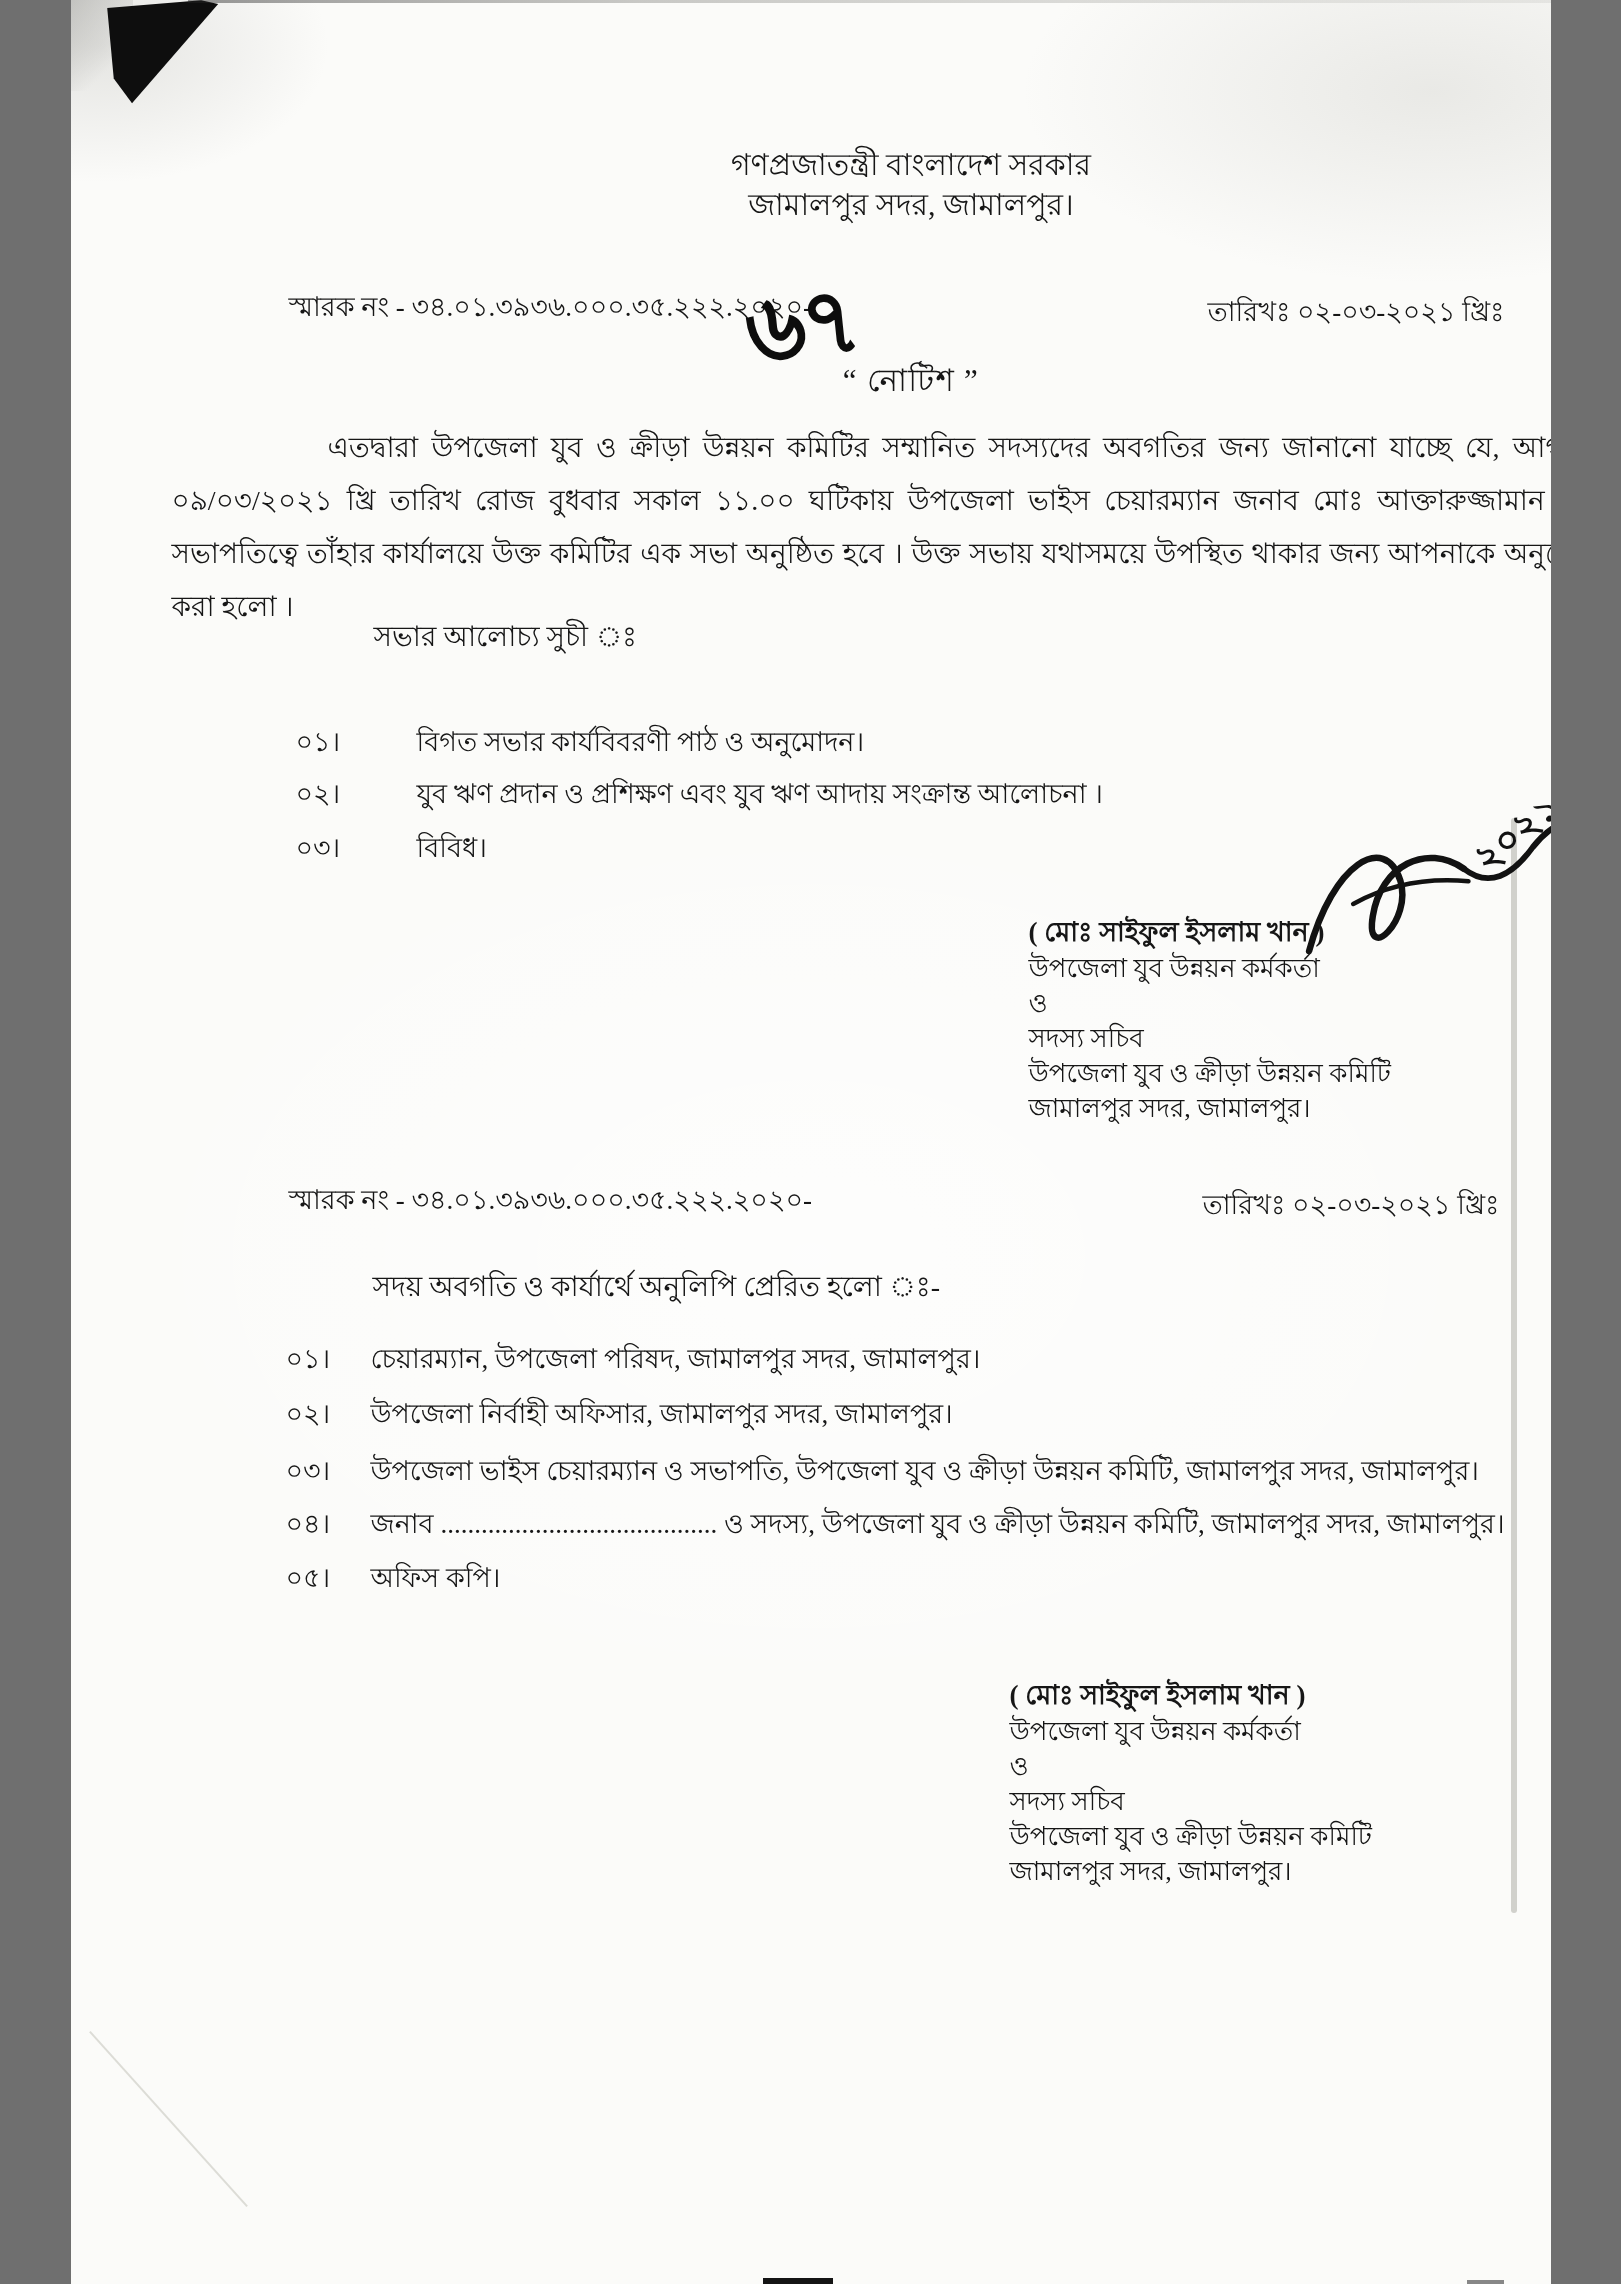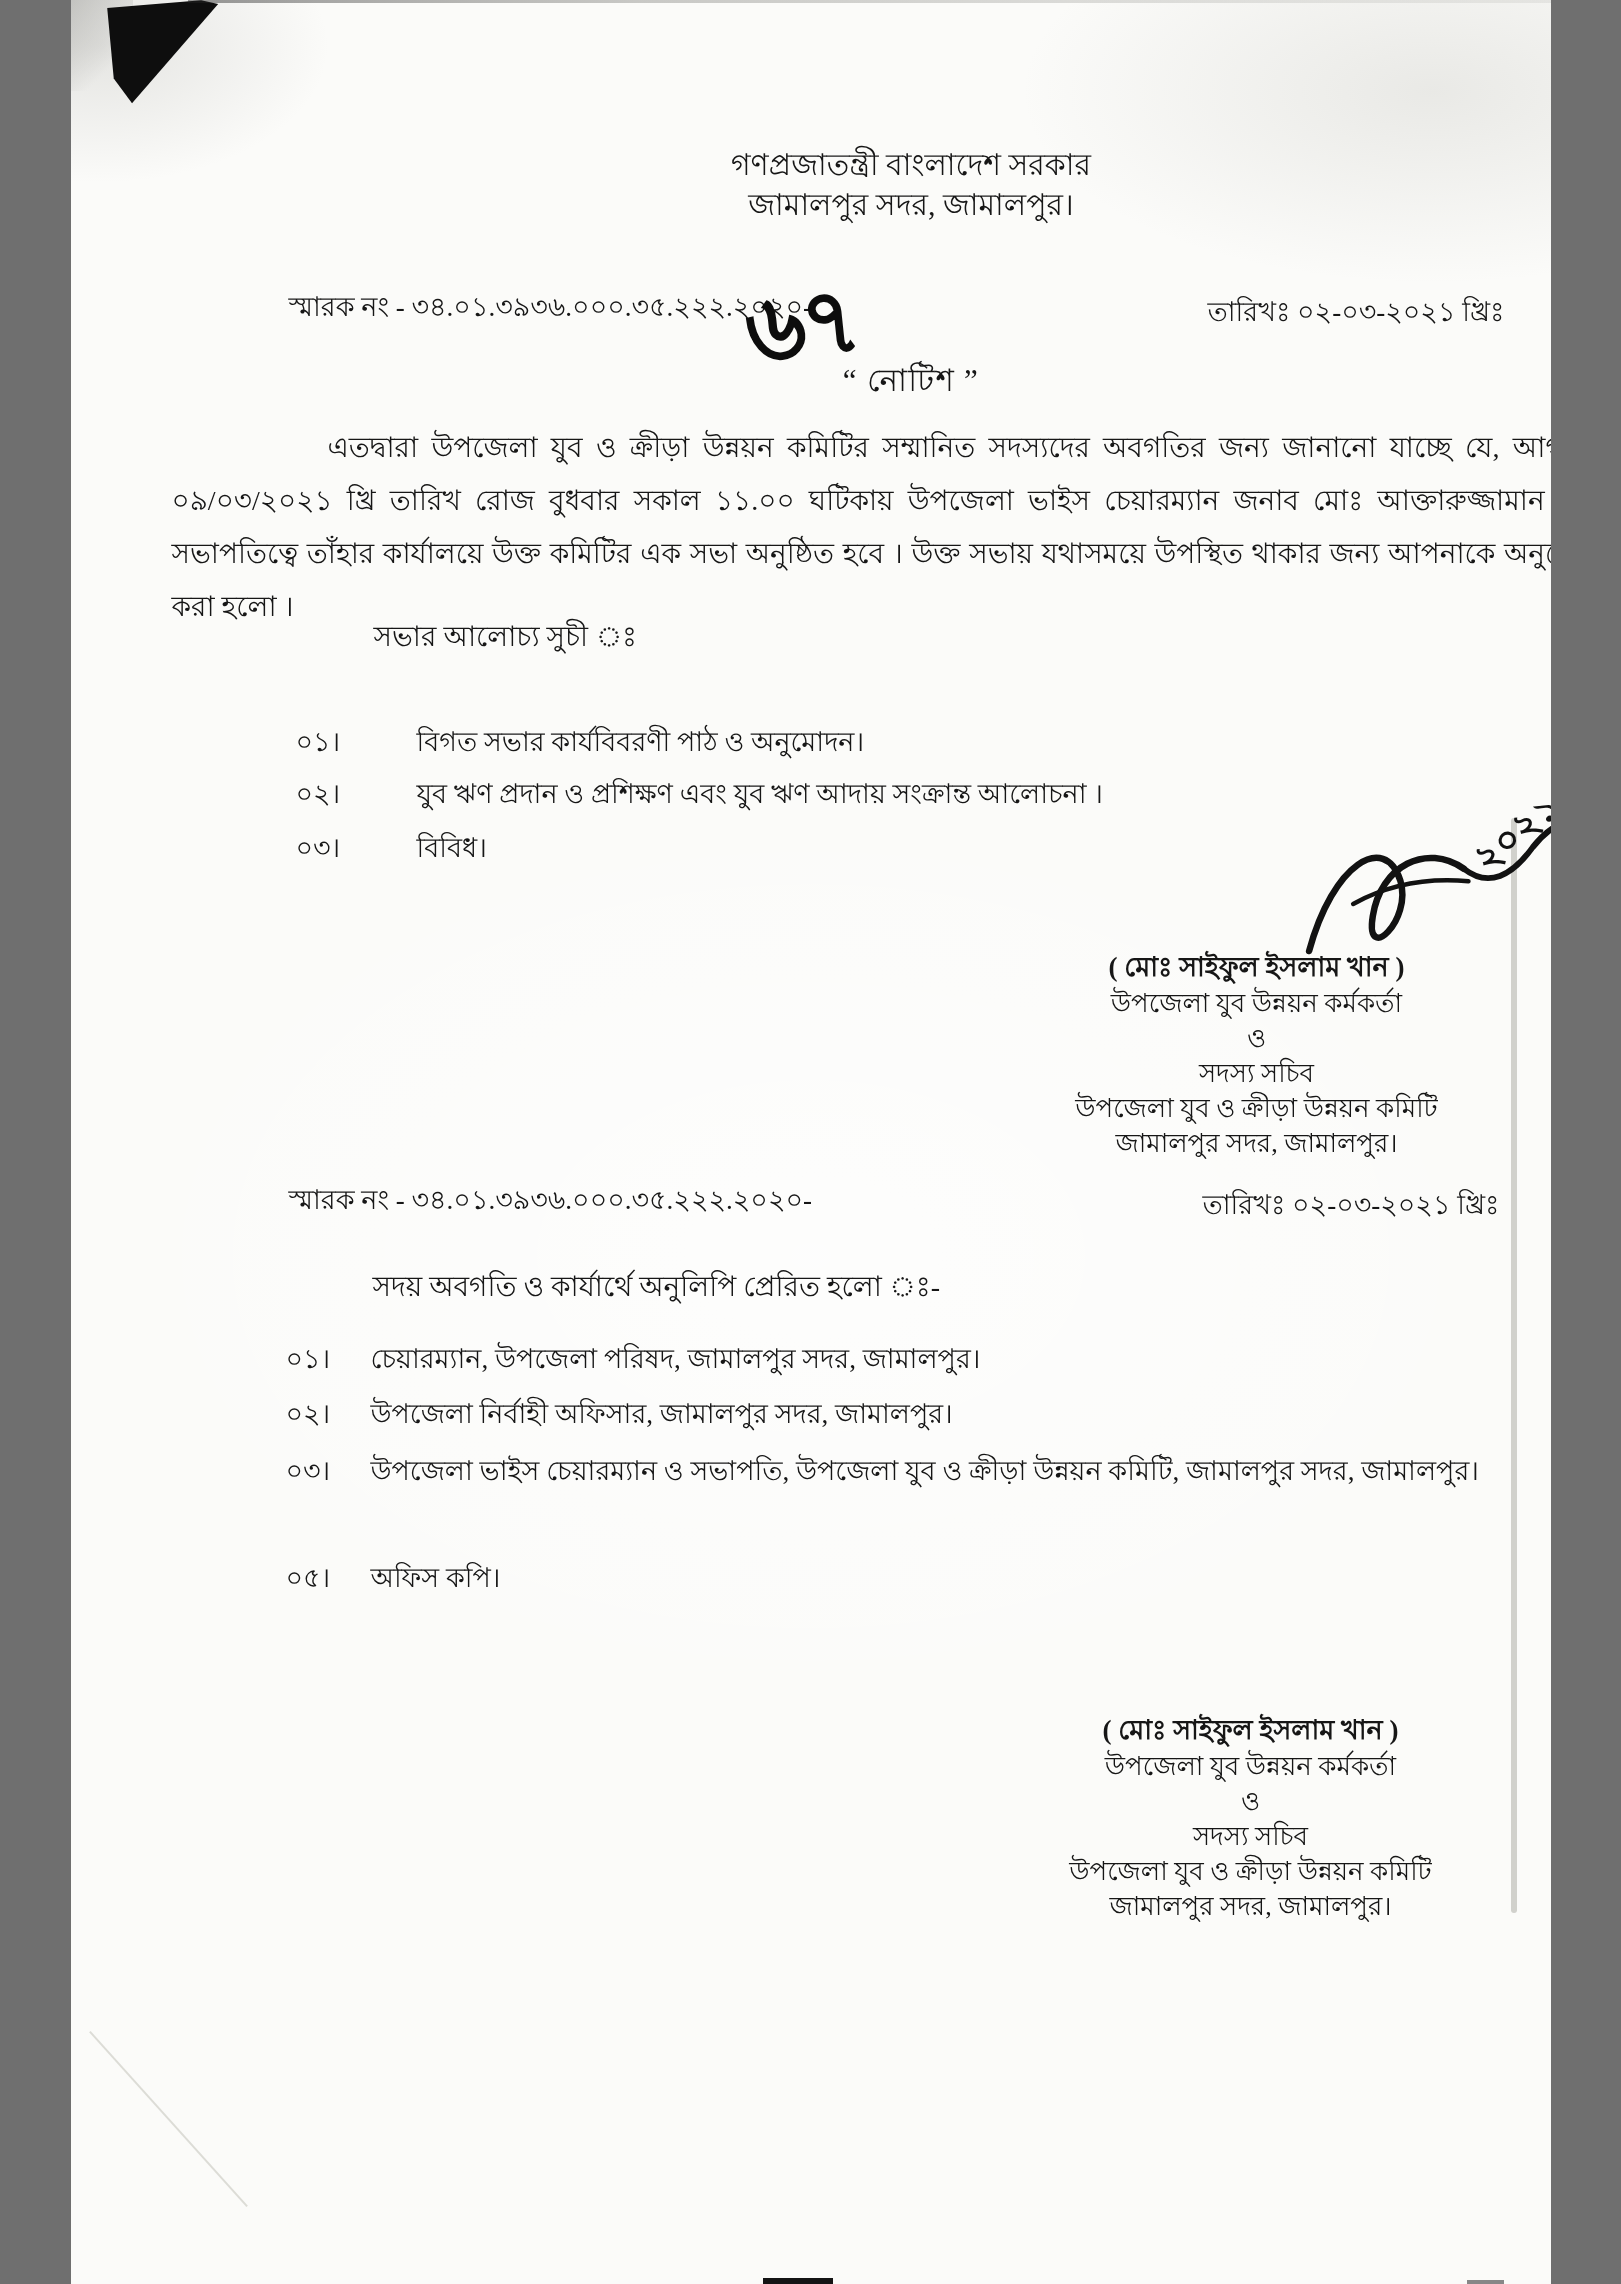--- a/index.html
+++ b/index.html
@@ -51,21 +51,21 @@
   }
   
   .agenda-heading{left:303px;top:615px;font-size:28px;}
   .list-row{display:flex;}
   .agenda-row1{left:225px;top:721px;}
   .agenda-row2{left:225px;top:773px;}
   .agenda-row3{left:225px;top:827px;}
   .agenda-no{width:121px;font-size:27px;flex:none;}
   .agenda-text{font-size:27px;white-space:nowrap;}
   
-  .sig-block{text-align:center;font-size:26px;line-height:35px;margin-top:35px;}
+  .sig-block{text-align:left;font-size:26px;line-height:35px;}
   .sig1{left:958px;top:914px;width:456px;}
   .sig2{left:939px;top:1677px;width:482px;}
   .sig-name{font-size:27px;font-weight:bold;line-height:37px;}
   .scribble{left:1203px;top:813px;width:404px;height:156px;transform:rotate(-6deg);}
   .scribble svg{display:block;width:100%;height:100%;}
   
   .dist-heading{left:302px;top:1265px;font-size:28px;text-align:right;}
   .dist-row1{left:215px;top:1338px;}
   .dist-row2{left:215px;top:1393px;}
   .dist-row3{left:215px;top:1450px;}
@@ -147,20 +147,24 @@
     <div class="dist-text">চেয়ারম্যান, উপজেলা পরিষদ, জামালপুর সদর, জামালপুর।</div>
   </div>
   <div class="abs list-row dist-row2">
     <div class="dist-no">০২।</div>
     <div class="dist-text">উপজেলা নির্বাহী অফিসার, জামালপুর সদর, জামালপুর।</div>
   </div>
   <div class="abs list-row dist-row3">
     <div class="dist-no">০৩।</div>
     <div class="dist-text">উপজেলা ভাইস চেয়ারম্যান ও সভাপতি, উপজেলা যুব ও ক্রীড়া উন্নয়ন কমিটি, জামালপুর সদর, জামালপুর।</div>
   </div>
+  <div class="abs list-row dist-row4">
+    <div class="dist-no">০৪।</div>
+    <div class="dist-text">জনাব ......................................... ও সদস্য, উপজেলা যুব ও ক্রীড়া উন্নয়ন কমিটি, জামালপুর সদর, জামালপুর।</div>
+  </div>
   <div class="abs list-row dist-row5">
     <div class="dist-no">০৫।</div>
     <div class="dist-text">অফিস কপি।</div>
   </div>
 
   <div class="abs sig-block sig2">
     <div class="sig-name">( মোঃ সাইফুল ইসলাম খান )</div>
     <div>উপজেলা যুব উন্নয়ন কর্মকর্তা</div>
     <div>ও</div>
     <div>সদস্য সচিব</div>

